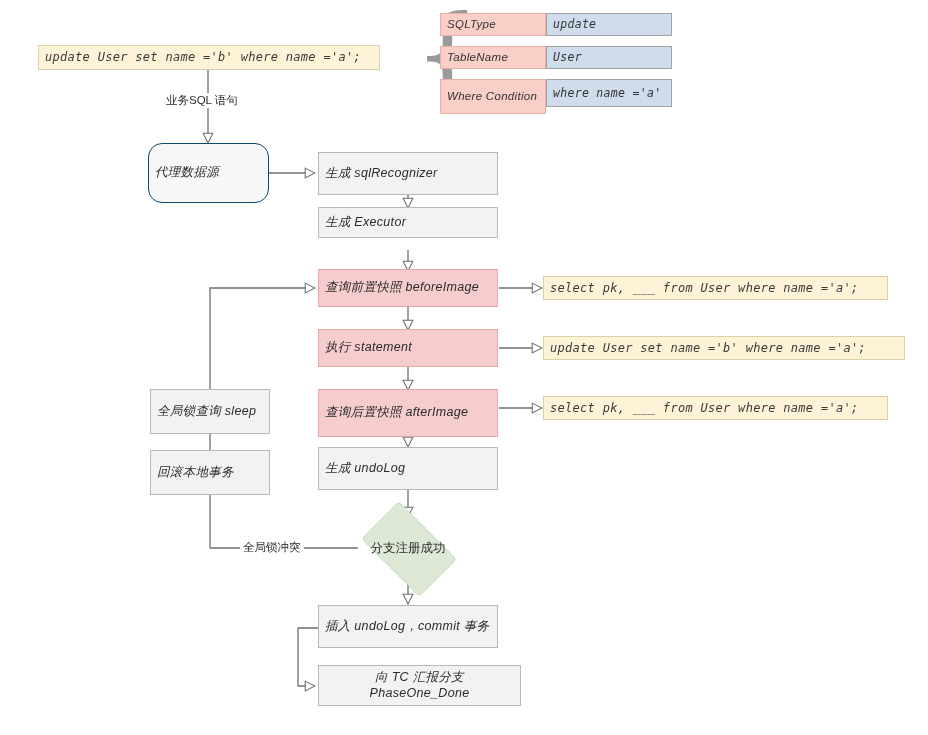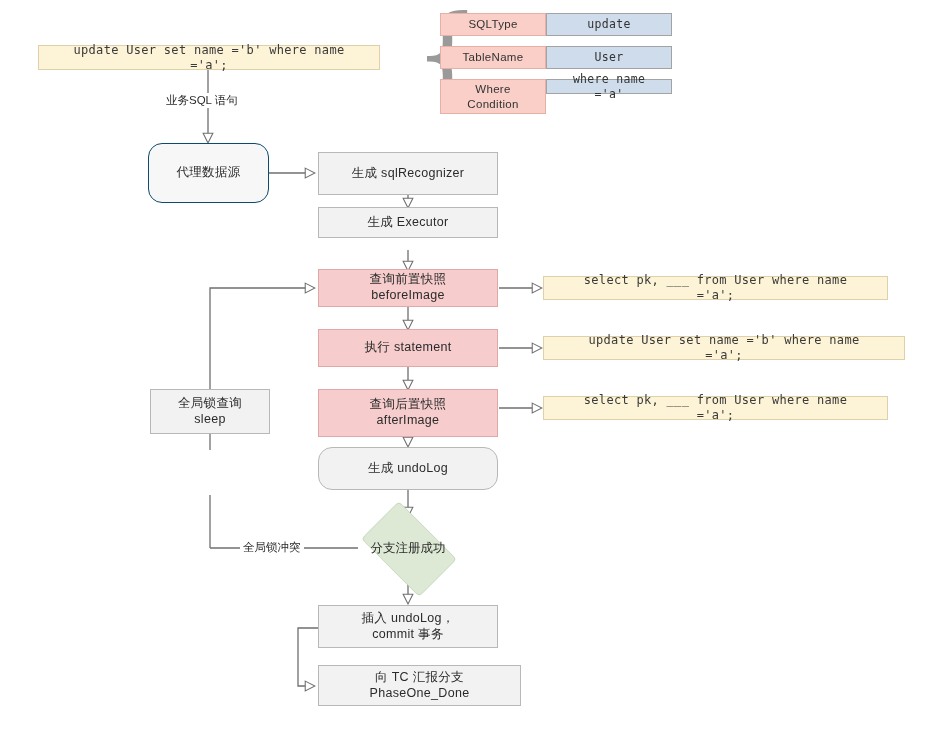--- a/index.html
+++ b/index.html
@@ -24,27 +24,28 @@
     top: 0;
     width: 928px;
     height: 735px;
     pointer-events: none;
   }
   .node {
     position: absolute;
     box-sizing: border-box;
     display: flex;
     align-items: center;
-    justify-content: center;
+    justify-content: flex-start;
     text-align: center;
     line-height: 1.25;
     font-size: 12.5px;
     color: #2b2b2b;
     letter-spacing: 0.3px;
-    padding: 2px 22px;
+    padding: 2px 6px;
+    font-style: italic;
   }
   .n-yellow {
     background: #fdf3d7;
     border: 1px solid #ded0a8;
     font-family: "DejaVu Sans Mono", "Liberation Mono", monospace;
     font-size: 12px;
     color: #3a3a3a;
   }
   .n-grey {
     background: #f2f2f2;
@@ -174,21 +175,21 @@
   <div class="node n-tablekey" style="left:440px; top:46px; width:106px; height:23px;">
     <span>TableName</span>
   </div>
   <div class="node n-tableval" style="left:546px; top:46px; width:126px; height:23px;">
     <span>User</span>
   </div>
 
   <div class="node n-tablekey" style="left:440px; top:79px; width:106px; height:35px;">
     <span>Where Condition</span>
   </div>
-  <div class="node n-tableval" style="left:546px; top:79px; width:126px; height:15px;">
+  <div class="node n-tableval" style="left:546px; top:79px; width:126px; height:28px;">
     <span>where name ='a'</span>
   </div>
 
   <div class="node n-grey-round" style="left:148px; top:143px; width:121px; height:60px;">
     <span>代理数据源</span>
   </div>
 
   <div class="node n-grey" style="left:318px; top:152px; width:180px; height:43px;">
     <span>生成 sqlRecognizer</span>
   </div>
@@ -202,28 +203,31 @@
   </div>
 
   <div class="node n-pink" style="left:318px; top:329px; width:180px; height:38px;">
     <span>执行 statement</span>
   </div>
 
   <div class="node n-pink" style="left:318px; top:389px; width:180px; height:48px;">
     <span>查询后置快照 afterImage</span>
   </div>
 
-  <div class="node n-grey" style="left:318px; top:447px; width:180px; height:43px;border-radius:14px;">
+  <div class="node n-grey" style="left:318px; top:447px; width:180px; height:43px;">
     <span>生成 undoLog</span>
   </div>
 
   <div class="node n-grey" style="left:150px; top:389px; width:120px; height:45px;">
     <span>全局锁查询 sleep</span>
   </div>
 
+  <div class="node n-grey" style="left:150px; top:450px; width:120px; height:45px;">
+    <span>回滚本地事务</span>
+  </div>
 
   <div class="node n-yellow" style="left:543px; top:276px; width:345px; height:24px;">
     <span>select pk, ___ from User where name ='a';</span>
   </div>
 
   <div class="node n-yellow" style="left:543px; top:336px; width:362px; height:24px;">
     <span>update User set name ='b' where name ='a';</span>
   </div>
 
   <div class="node n-yellow" style="left:543px; top:396px; width:345px; height:24px;">

